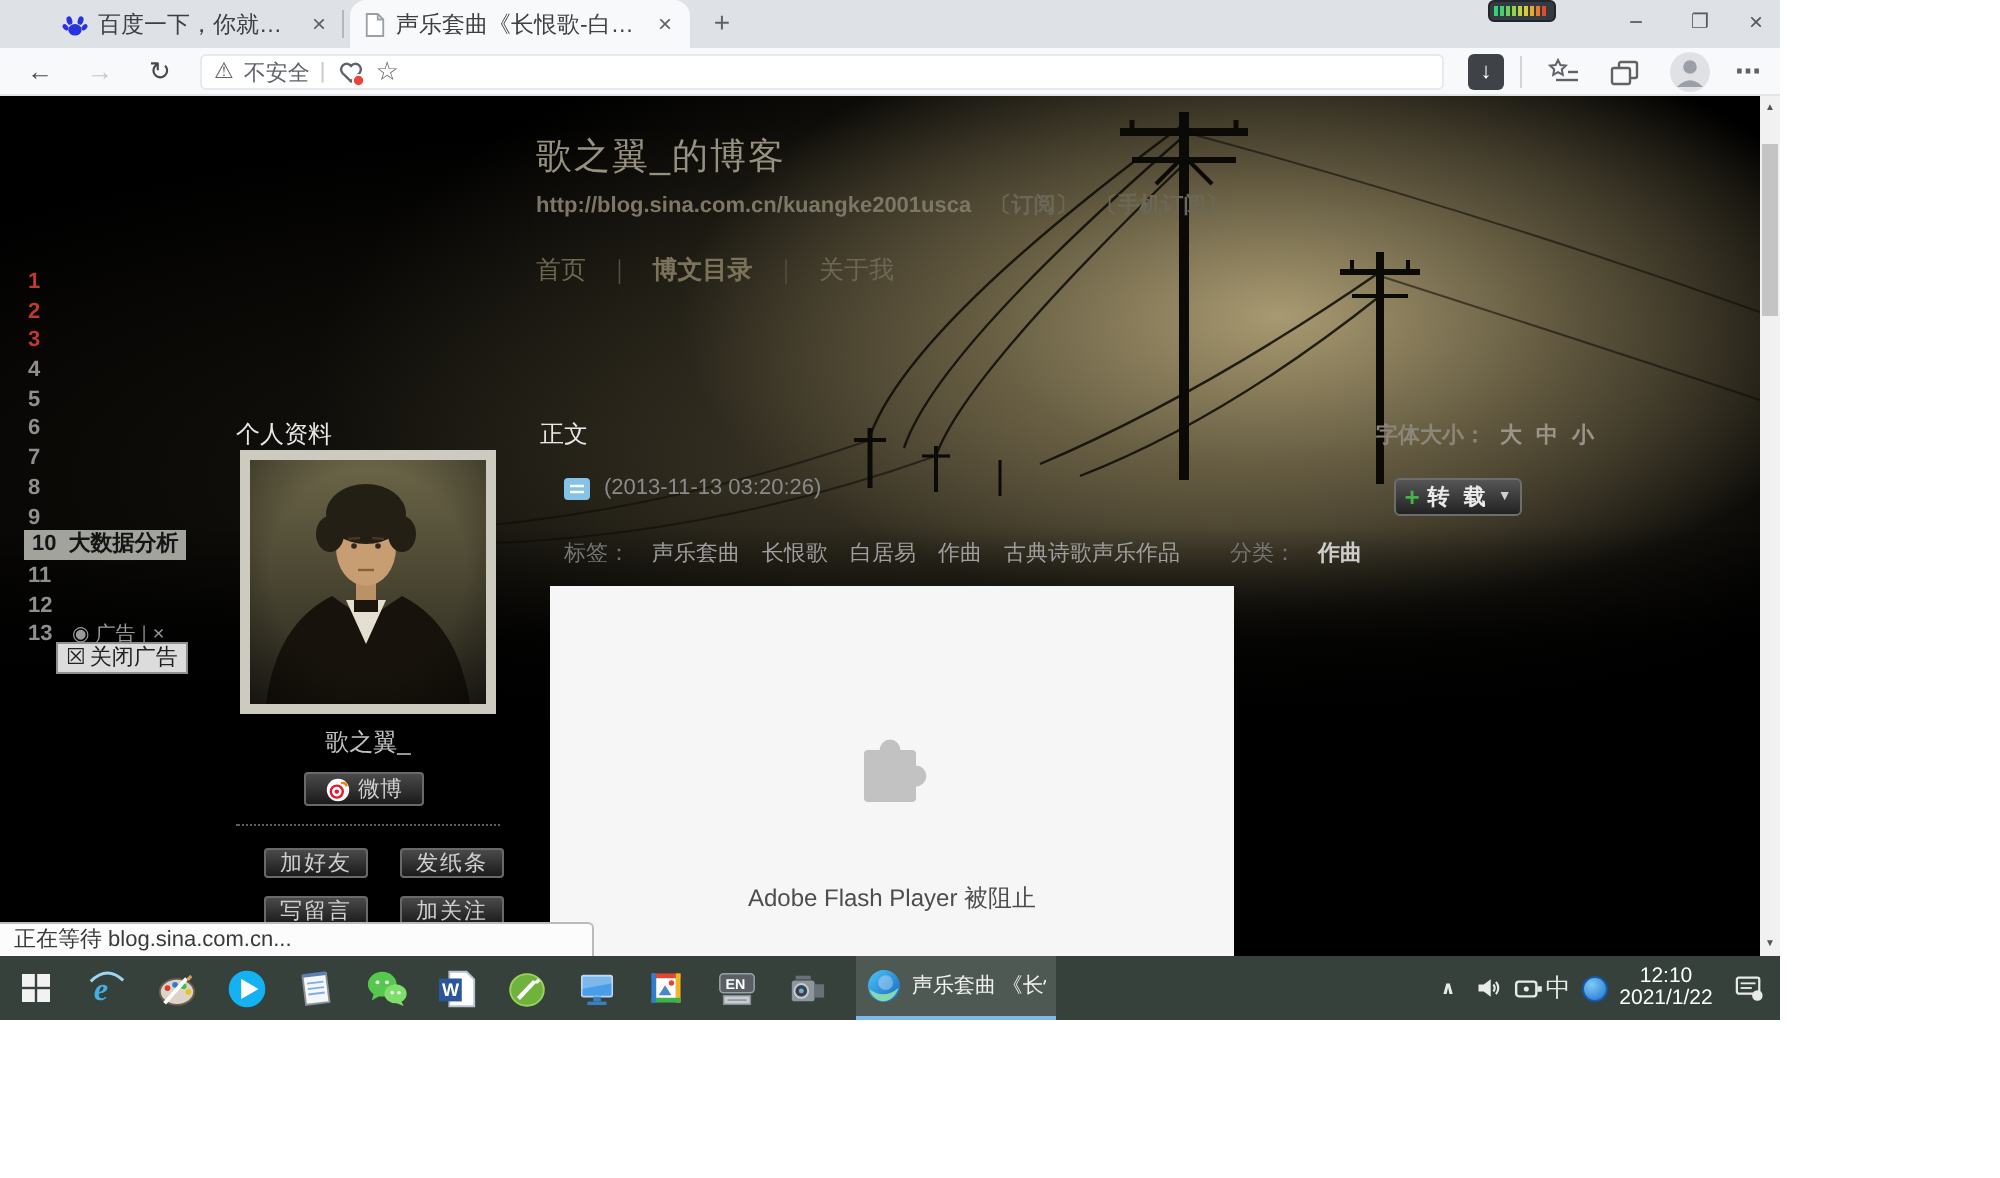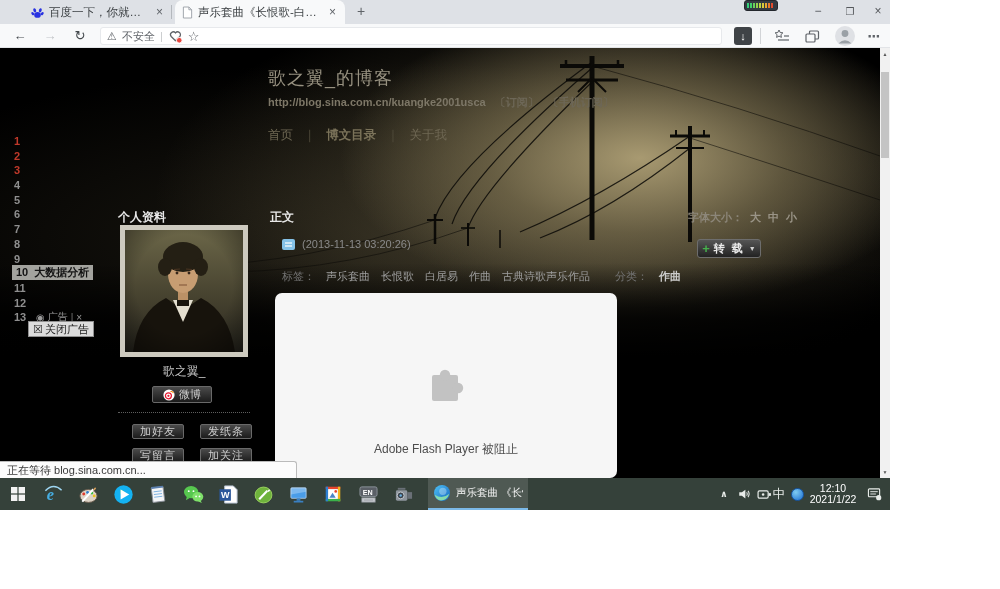--- a/index.html
+++ b/index.html
@@ -44,41 +44,41 @@
   .blog-nav .sep{color:#554f3e;margin:0 7px;}
   .blog-nav .lnk{cursor:pointer;}
 
   .hl-row{position:absolute;left:14px;height:14px;font-size:11px;font-weight:bold;color:#8f8f8f;line-height:14px;}
   .hl-row.red{color:#c0392a;}
   .hl-hi{background:#a3a39e;color:#141414;padding:0 4px;display:flex;gap:6px;left:12px!important;height:15px;line-height:15px;font-weight:bold;}
   .adbar{position:absolute;left:36px;top:262px;font-size:10px;color:#9a9a9a;display:flex;align-items:center;gap:3px;}
   .adbar .bar{color:#777;}
   .closead{position:absolute;left:28px;top:273px;background:#dcdcdc;border:1px solid #909090;color:#222;font-size:11px;padding:0 4px;height:14px;line-height:14px;display:flex;gap:2px;align-items:center;}
 
-  .sec-h{position:absolute;font-size:12px;font-weight:bold;color:#e8e8e8;}
+  .sec-h{position:absolute;font-size:12px;font-weight:normal;color:#e8e8e8;}
   .portrait{position:absolute;left:120px;top:177px;width:118px;height:122px;border:5px solid #cdcabf;background:#3c3a2c;}
   .pf-name{position:absolute;left:120px;top:315px;width:128px;text-align:center;font-size:12px;color:#c2c2c2;}
   .btn-dark{background:linear-gradient(#4a4a4a,#1b1b1b);border:1px solid #696969;border-radius:2px;color:#cfcfcf;font-size:11px;display:flex;align-items:center;justify-content:center;box-sizing:border-box;cursor:pointer;}
   .weibo-btn{position:absolute;left:152px;top:338px;width:60px;height:17px;gap:4px;}
   .dotline{position:absolute;left:118px;top:364px;width:132px;border-top:1px dotted #5e5e5e;}
   .pfbtn{position:absolute;width:52px;height:15px;letter-spacing:1px;}
 
   .post-title-row{position:absolute;left:282px;top:190px;display:flex;align-items:center;gap:7px;}
   .post-title{font-size:15px;color:#d8d8d8;letter-spacing:.5px;white-space:nowrap;}
   .post-date{font-size:11px;color:#8a8a8a;}
   .tagrow{position:absolute;left:282px;top:221px;font-size:11px;color:#9e9e9e;display:flex;gap:11px;white-space:nowrap;}
   .tagrow .lbl{color:#747474;}
   .tagrow .cat{color:#cccccc;font-weight:bold;}
   .fontsize{position:absolute;left:688px;top:162px;font-size:11px;font-weight:bold;color:#8c8679;display:flex;gap:7px;}
   .fontsize .sz{color:#9a9487;cursor:pointer;}
   .repost{position:absolute;left:697px;top:191px;width:64px;height:19px;border-radius:3px;gap:4px;background:linear-gradient(#555,#222);border:1px solid #6d6d6d;}
   .repost .plus{color:#46b14c;font-weight:bold;font-size:13px;line-height:13px;}
   .repost .rl{letter-spacing:2px;color:#eaeaea;font-weight:bold;}
   .repost .arr{font-size:7px;color:#d0d0d0;}
-  .flashbox{position:absolute;left:275px;top:245px;width:342px;height:185px;background:#f6f6f6;border-radius:7px;}
+  .flashbox{position:absolute;left:275px;top:245px;width:342px;height:185px;background:#f6f6f6;}
   .flashbox .msg{position:absolute;left:0;top:148px;width:100%;text-align:center;font-size:12px;color:#4d4d4d;}
 
   
   .sbar{position:absolute;left:880px;top:48px;width:10px;height:430px;background:#f1f1f1;}
   .sbar .ar{position:absolute;left:0;width:10px;height:10px;font-size:5px;color:#555;text-align:center;line-height:10px;}
   .sbar .thumb{position:absolute;left:1px;top:24px;width:8px;height:86px;background:#c4c4c4;}
 
   
   .statusbar{position:absolute;left:0;top:461px;width:297px;height:17px;background:#fcfcfc;border-top:1px solid #bbb;border-right:1px solid #bbb;border-top-right-radius:3px;box-sizing:border-box;font-size:11px;color:#3a3a3a;line-height:16px;padding-left:7px;z-index:6;}
 

